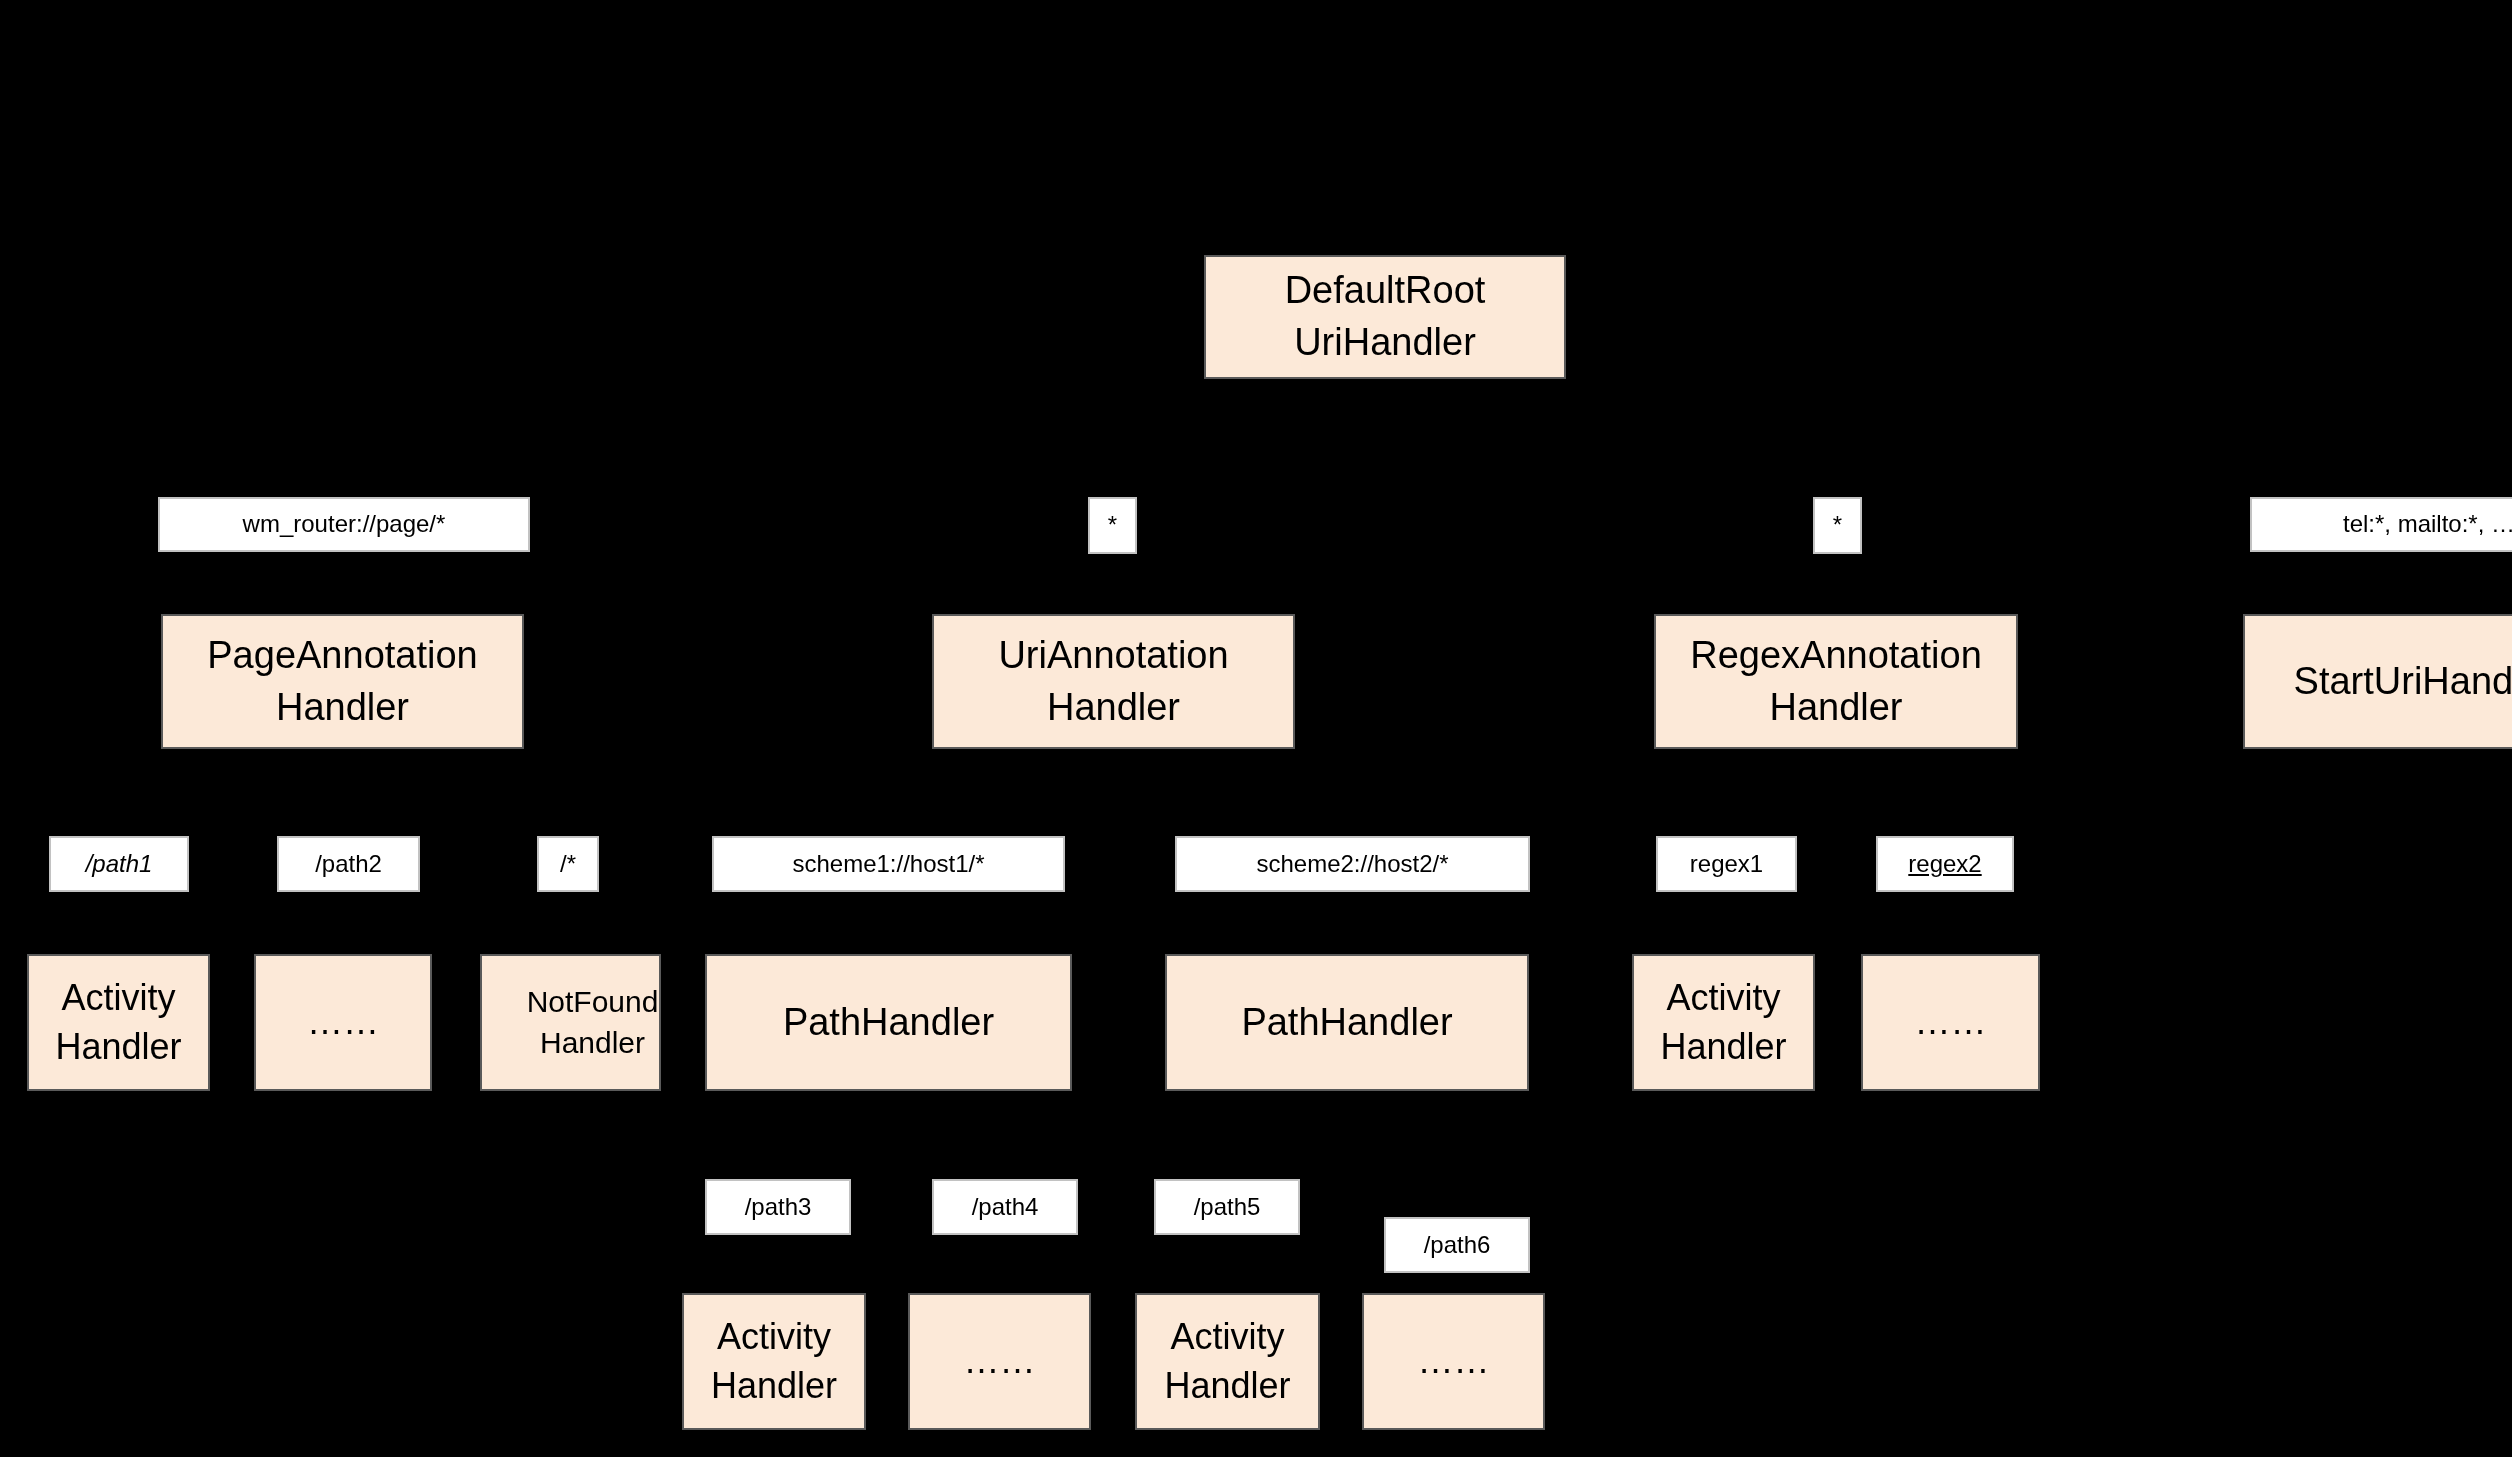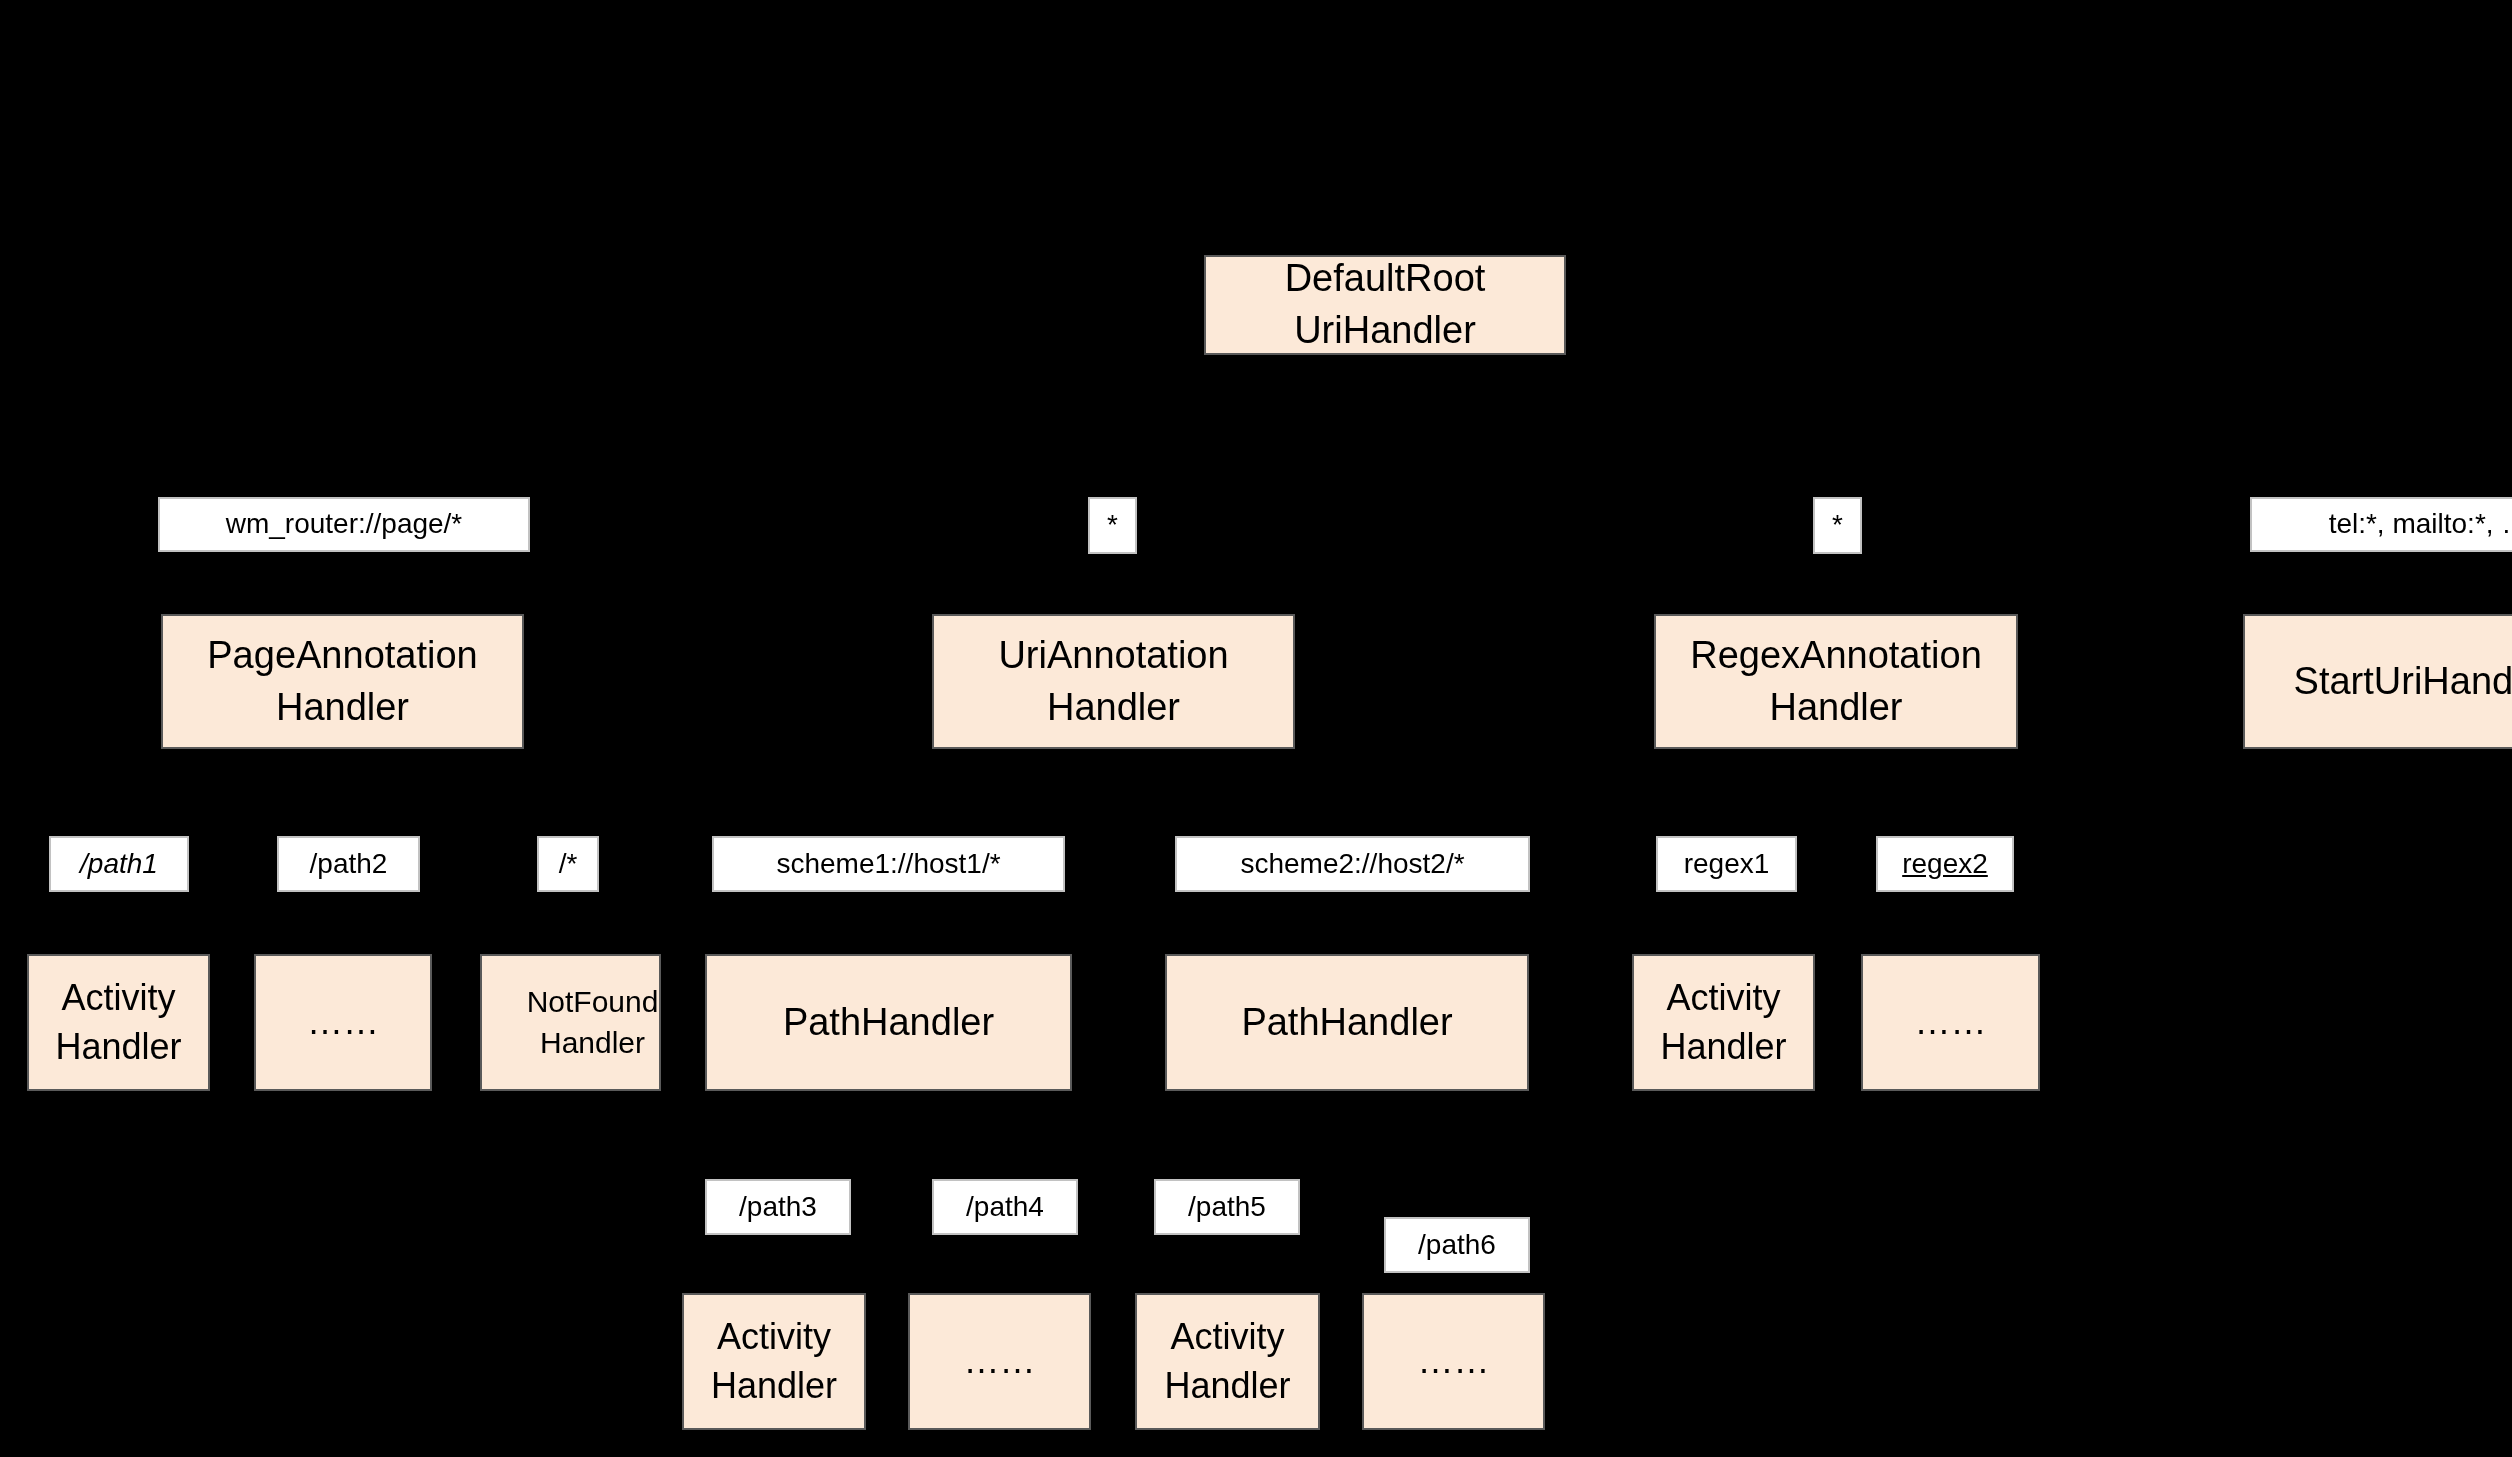--- a/index.html
+++ b/index.html
@@ -32,33 +32,33 @@
     font-size: 38px;
   }
   .request {
     background: var(--request-fill, #d9f8d9);
     border: 2.5px solid var(--node-border, #5a5a5a);
     font-size: 40px;
   }
   .match-label {
     background: var(--label-fill, #ffffff);
     border: 2px solid var(--label-border, #c2c2c2);
-    font-size: 28px;
+    font-size: 24px;
     line-height: 1.1;
   }
   .fs72 { font-size: 36px; }
   .fs60 { font-size: 30px; padding-left: 44px; }
 </style>
 </head>
 <body>
 
 <div class="canvas" style="--request-fill: #d9f8d9; --handler-fill: #fce9d8; --node-border: #5a5a5a; --label-fill: #ffffff; --label-border: #c2c2c2; --text: #000000; --background: #000000;">
 
 
-  <div class="node handler" style="left:1204px; top:255px; width:362px; height:100px;">DefaultRoot
+  <div class="node handler" style="left:1204px; top:255px; width:362px; height:124px;">DefaultRoot
 UriHandler</div>
 
   <div class="node match-label" style="left:158px; top:497px; width:372px; height:55px;">wm_router://page/*</div>
   <div class="node match-label" style="left:1088px; top:497px; width:49px; height:57px;">*</div>
   <div class="node match-label" style="left:1813px; top:497px; width:49px; height:57px;">*</div>
   <div class="node match-label" style="left:2250px; top:497px; width:358px; height:55px;">tel:*, mailto:*, …</div>
 
   <div class="node handler" style="left:161px; top:614px; width:363px; height:135px;">PageAnnotation
 Handler</div>
   <div class="node handler" style="left:932px; top:614px; width:363px; height:135px;">UriAnnotation

